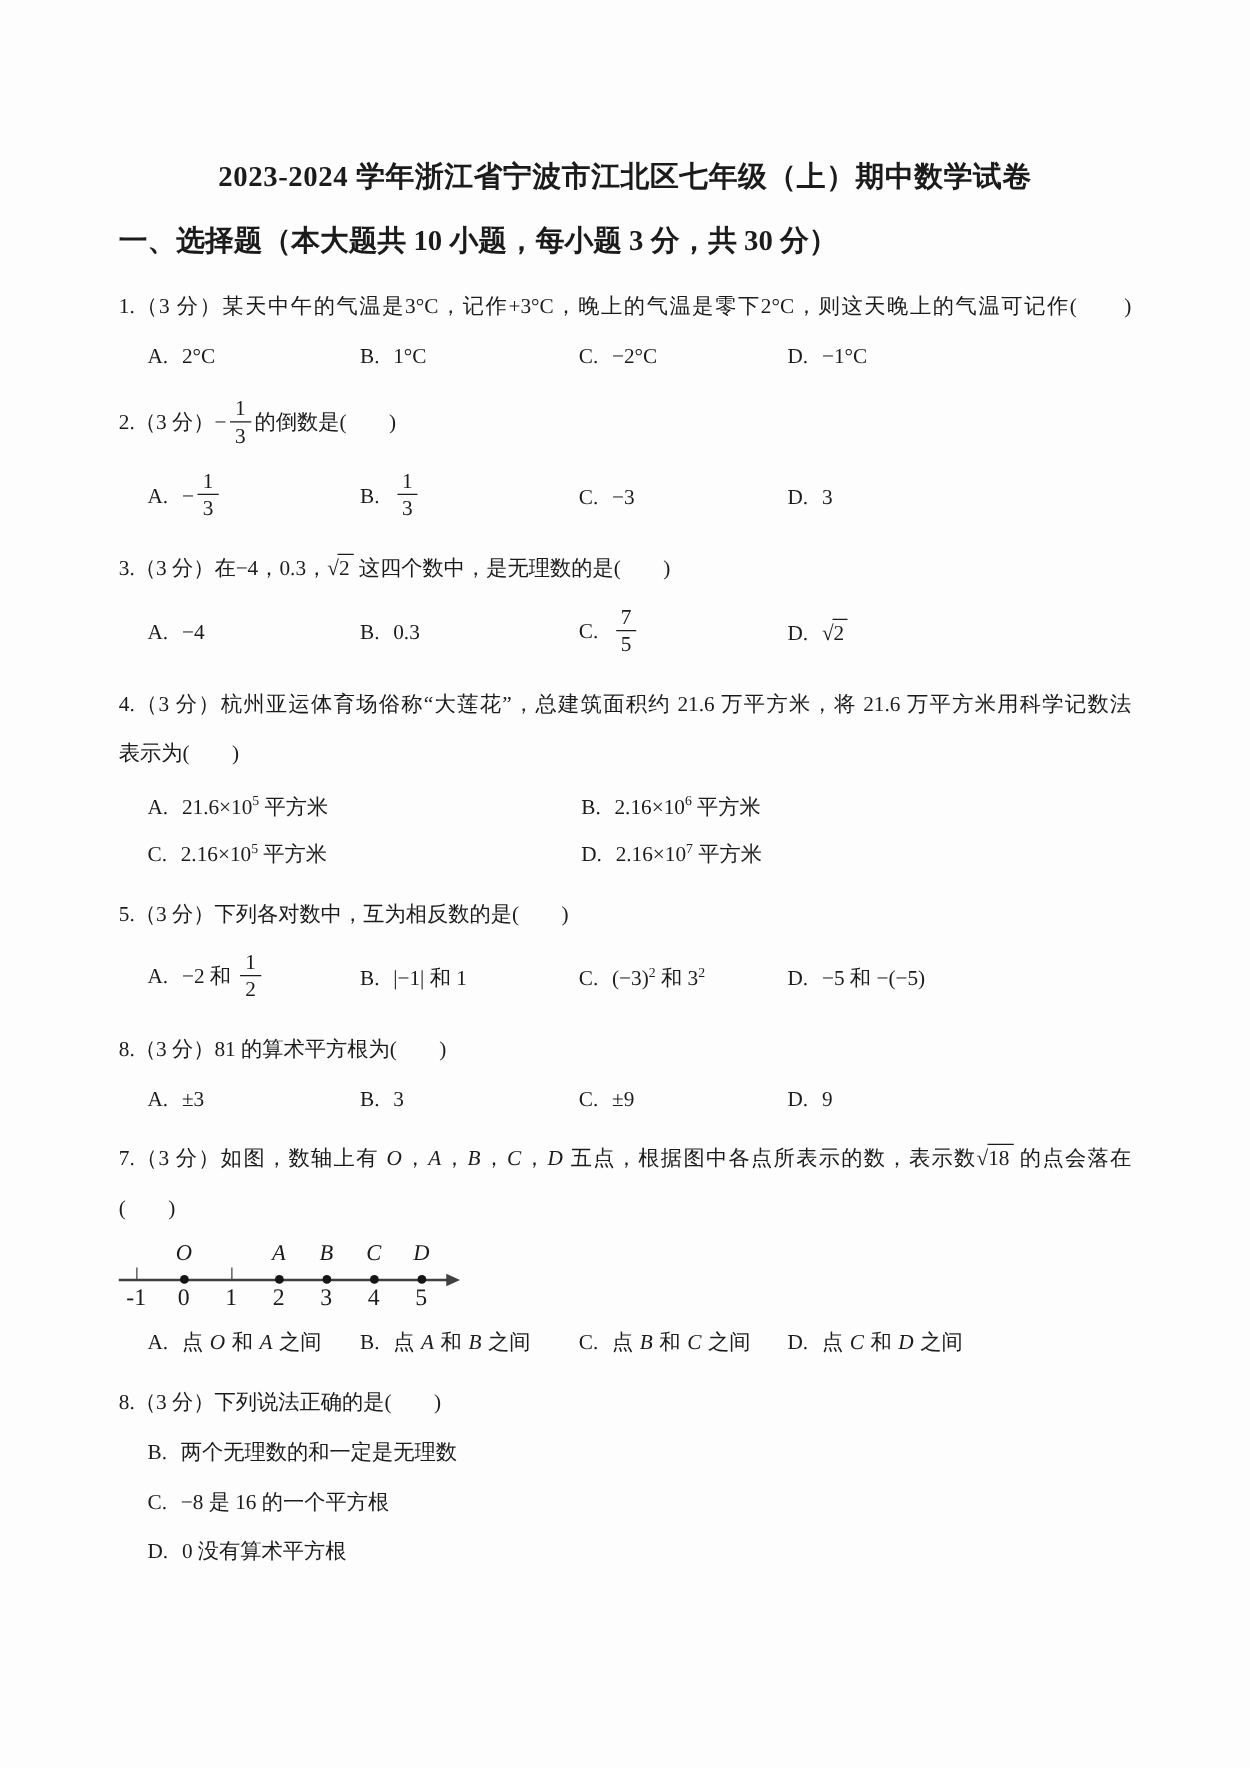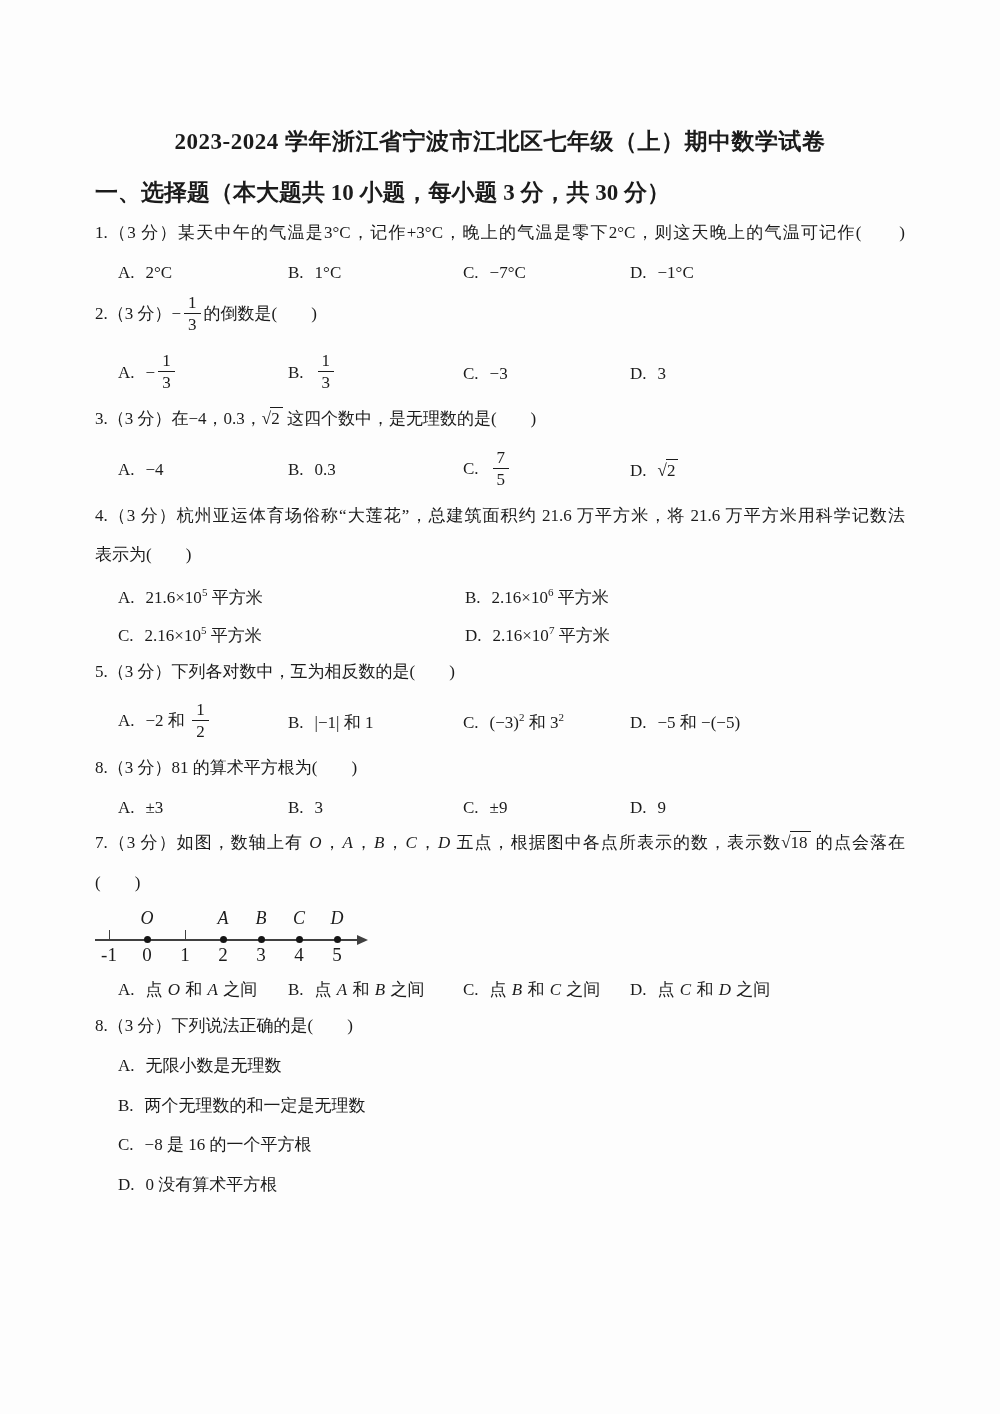--- a/index.html
+++ b/index.html
@@ -2,21 +2,21 @@
 <html><head>
 <meta charset="utf-8">
 <style>
   * { margin:0; padding:0; box-sizing:border-box; }
   html,body { width:1000px; height:1414px; overflow:hidden; }
   body { background:#fdfdfd; color:#1b1b1b;
          font-family:"Liberation Serif","DejaVu Serif",serif; font-size:17px; }
   .page { width:1000px; height:1414px; padding:126px 95px 0; }
   .title { font-size:23px; font-weight:700; text-align:center; letter-spacing:.5px; }
   .section { margin-top:20px; font-size:23px; font-weight:700; }
-  .q { margin-top:12px; }
+  .q { margin-top:24px; }
   .stem { line-height:1.55; }
   .jl { text-align:justify; text-align-last:justify; }
   .stem2 { margin-top:13px; }
   .opts { margin-top:17px; display:grid; align-items:center; padding-left:23px; }
   .cols4 { grid-template-columns:170px 175px 167px auto; }
   .cols2 { grid-template-columns:347px auto; row-gap:15px; }
   .colsV { display:block; padding-left:23px; margin-top:2px; }
   .colsV .opt { display:block; margin-top:14px; line-height:1.5; }
   .opt { white-space:nowrap; }
   .ol { margin-right:11px; }
@@ -45,21 +45,21 @@
 
 <div class="page">
   <h1 class="title">2023-2024 学年浙江省宁波市江北区七年级（上）期中数学试卷</h1>
   <div class="section">一、选择题（本大题共 10 小题，每小题 3 分，共 30 分）</div>
 
   <div class="q">
     <div class="stem jl">1.（3 分）某天中午的气温是3°C，记作+3°C，晚上的气温是零下2°C，则这天晚上的气温可记作(　　)</div>
     <div class="opts cols4">
         <span class="opt"><span class="ol">A.</span><span class="ov">2°C</span></span>
         <span class="opt"><span class="ol">B.</span><span class="ov">1°C</span></span>
-        <span class="opt"><span class="ol">C.</span><span class="ov">−7°C</span></span>
+        <span class="opt"><span class="ol">C.</span><span class="ov">−2°C</span></span>
         <span class="opt"><span class="ol">D.</span><span class="ov">−1°C</span></span>
       </div>
   </div>
 
   <div class="q">
     <div class="stem">2.（3 分）−<span class="frac"><span class="fn">1</span><span class="fd">3</span></span>的倒数是(　　)</div>
     <div class="opts cols4">
         <span class="opt"><span class="ol">A.</span><span class="ov">−<span class="frac"><span class="fn">1</span><span class="fd">3</span></span></span></span>
         <span class="opt"><span class="ol">B.</span><span class="ov"><span class="frac"><span class="fn">1</span><span class="fd">3</span></span></span></span>
         <span class="opt"><span class="ol">C.</span><span class="ov">−3</span></span>
@@ -138,19 +138,18 @@
         <span class="opt"><span class="ol">A.</span><span class="ov">点 <i class="mi">O</i> 和 <i class="mi">A</i> 之间</span></span>
         <span class="opt"><span class="ol">B.</span><span class="ov">点 <i class="mi">A</i> 和 <i class="mi">B</i> 之间</span></span>
         <span class="opt"><span class="ol">C.</span><span class="ov">点 <i class="mi">B</i> 和 <i class="mi">C</i> 之间</span></span>
         <span class="opt"><span class="ol">D.</span><span class="ov">点 <i class="mi">C</i> 和 <i class="mi">D</i> 之间</span></span>
       </div>
   </div>
 
   <div class="q">
     <div class="stem">8.（3 分）下列说法正确的是(　　)</div>
     <div class="opts colsV">
-        <span class="opt"><span class="ol">A.</span><span class="ov">无限小数是无理数</span></span>
         <span class="opt"><span class="ol">B.</span><span class="ov">两个无理数的和一定是无理数</span></span>
         <span class="opt"><span class="ol">C.</span><span class="ov">−8 是 16 的一个平方根</span></span>
         <span class="opt"><span class="ol">D.</span><span class="ov">0 没有算术平方根</span></span>
       </div>
   </div>
 </div>
 
 </body></html>

